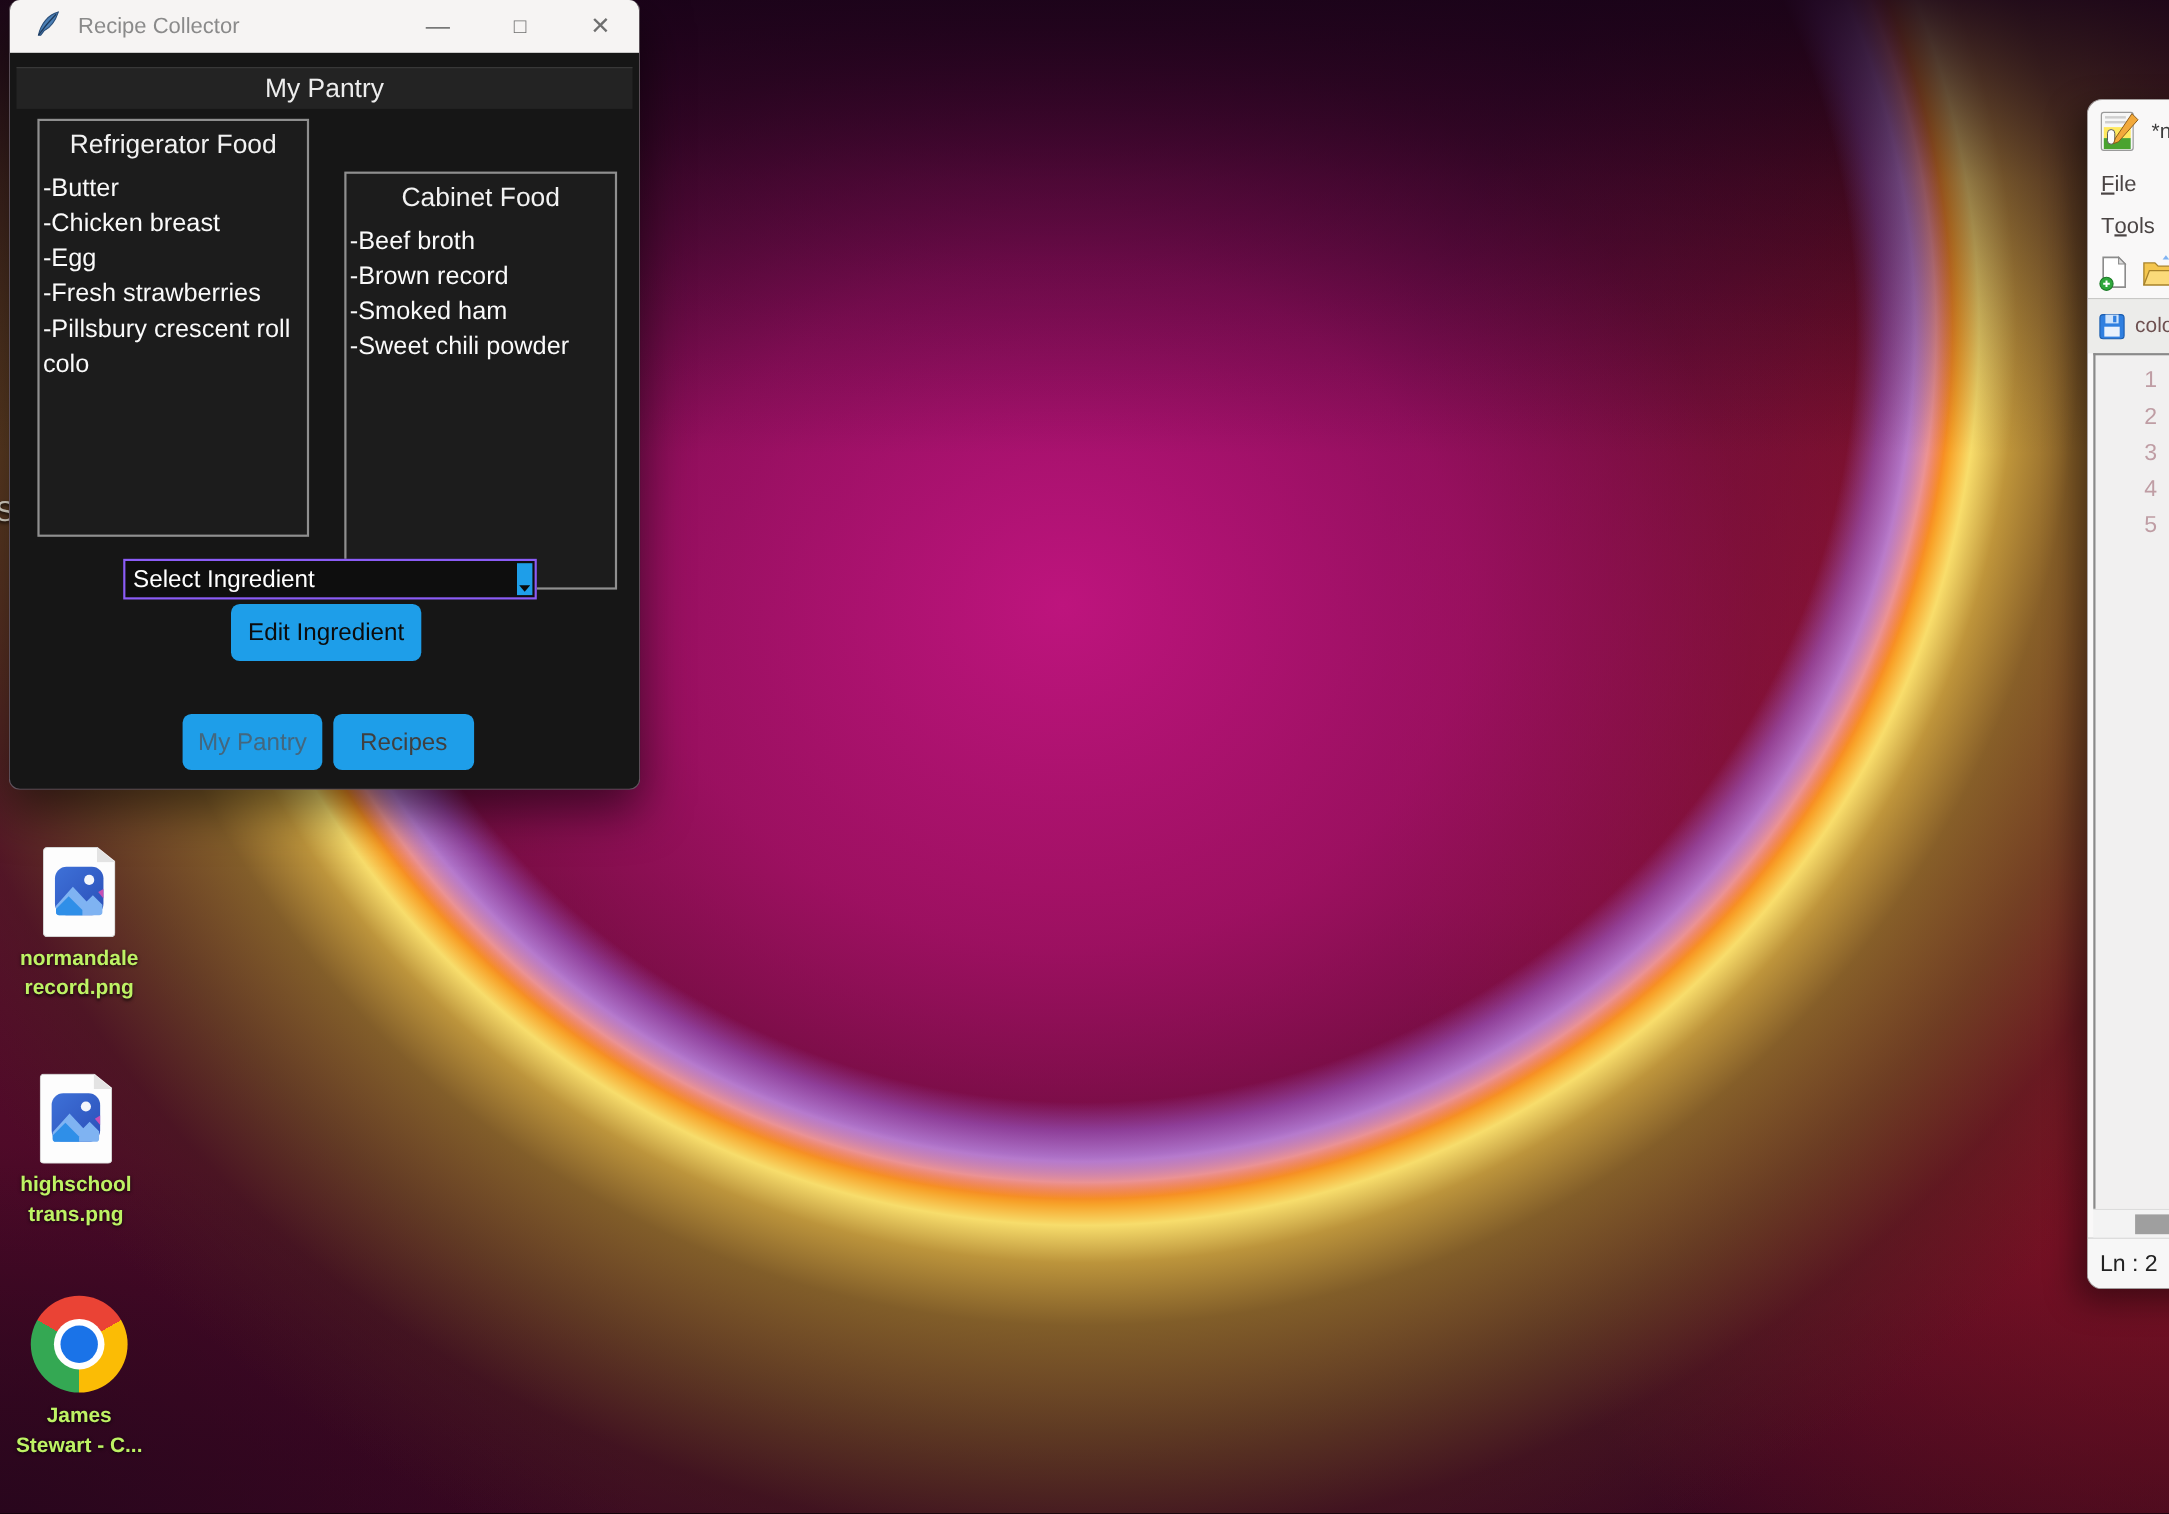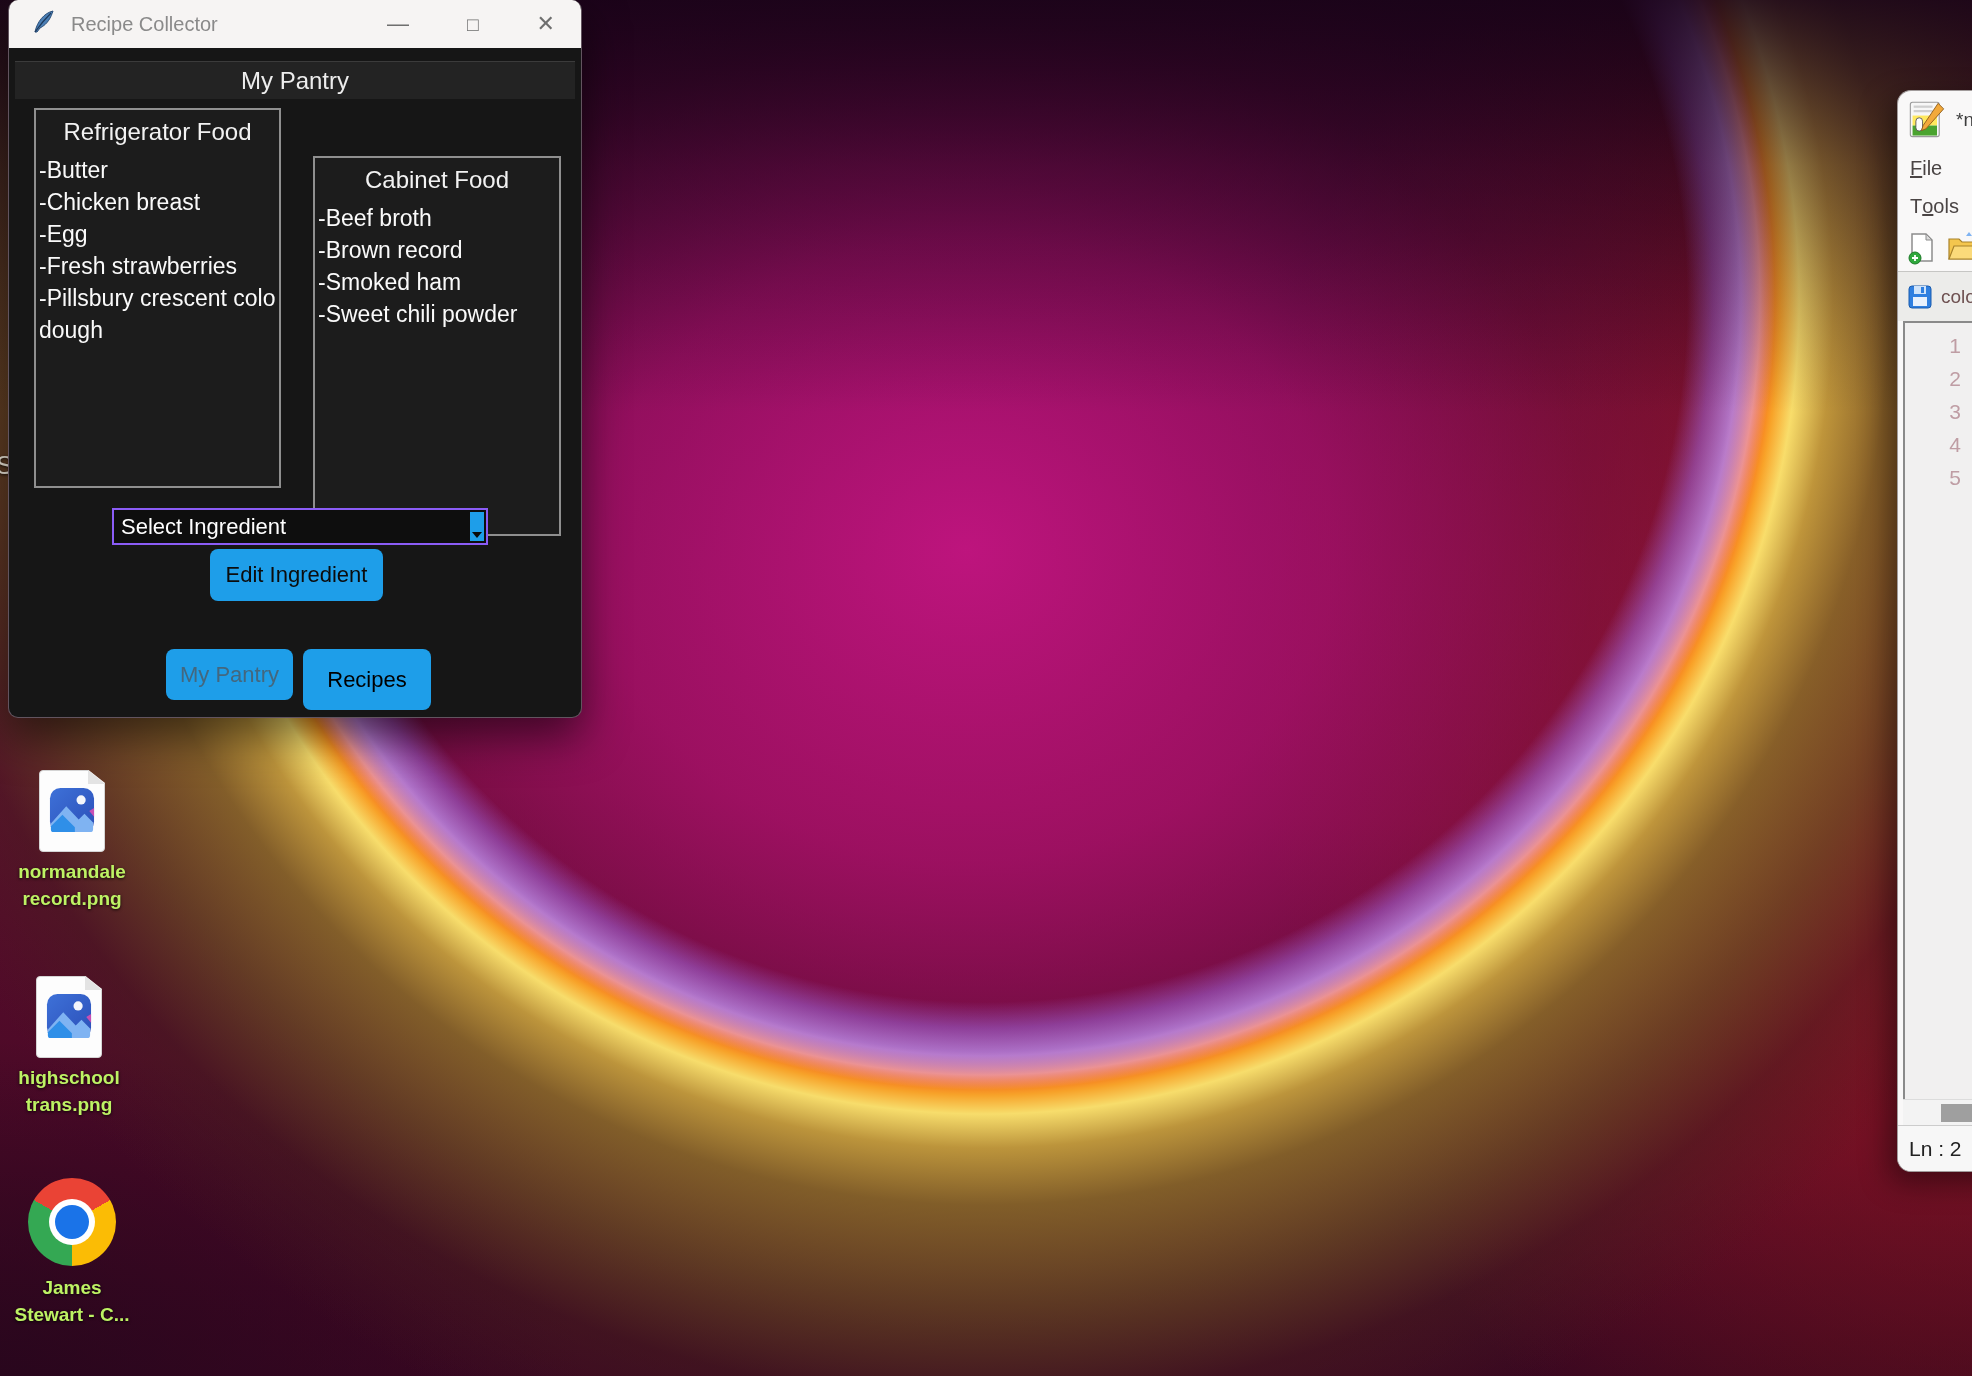--- a/index.html
+++ b/index.html
@@ -41,21 +41,21 @@
   .combobox { position:absolute; left:103px; top:508px; width:376px; height:37px;
     background:#0e0e0e; border:2px solid #8b5cf6; display:flex; align-items:center; }
   .combo-value { color:#ffffff; font-size:22px; padding-left:7px; }
   .combo-scroll { position:absolute; right:2px; top:2px; bottom:2px; width:14px; background:#1e9ee9; }
   .combo-scroll::after { content:""; position:absolute; bottom:3px; left:2px;
     border-left:5px solid transparent; border-right:5px solid transparent; border-top:6px solid #0a0a0a; }
   .btn { position:absolute; background:#1e9ee9; border-radius:8px; display:flex; align-items:center;
     justify-content:center; font-size:22px; cursor:default; }
   #edit-btn { left:201px; top:549px; width:173px; height:52px; color:#0c0c0c; }
   #pantry-btn { left:157px; top:649px; width:127px; height:51px; color:#44677e; }
-  #recipes-btn { left:294px; top:649px; width:128px; height:61px; color:#000000; }
+  #recipes-btn { left:294px; top:649px; width:128px; height:51px; color:#404040; }
 
   
   .desk-icon { position:absolute; width:132px; text-align:center; cursor:default; }
   #icon-normandale { left:6px; top:770px; }
   #icon-highschool { left:3px; top:976px; }
   #icon-chrome { left:6px; top:1178px; }
   .icon-art { position:relative; width:66px; height:82px; margin:0 auto 6px auto; }
   .page { position:absolute; inset:0; background:#fdfdfd; border:1px solid #d4d4d4; border-radius:4px;
     clip-path:polygon(0 0, 75% 0, 100% 16%, 100% 100%, 0 100%); }
   .fold { position:absolute; right:0; top:0; width:17px; height:14px; background:#e3e3e3;
@@ -121,21 +121,21 @@
 
     <div class="pantry-header">My Pantry</div>
 
     <div id="list-fridge" class="listbox">
       <div class="list-title">Refrigerator Food</div>
       <ul>
         <li>-Butter</li>
         <li>-Chicken breast</li>
         <li>-Egg</li>
         <li>-Fresh strawberries</li>
-        <li>-Pillsbury crescent colo dough</li>
+        <li>-Pillsbury crescent roll colo</li>
       </ul>
     </div>
 
     <div id="list-cabinet" class="listbox">
       <div class="list-title">Cabinet Food</div>
       <ul>
         <li>-Beef broth</li>
         <li>-Brown record</li>
         <li>-Smoked ham</li>
         <li>-Sweet chili powder</li>

